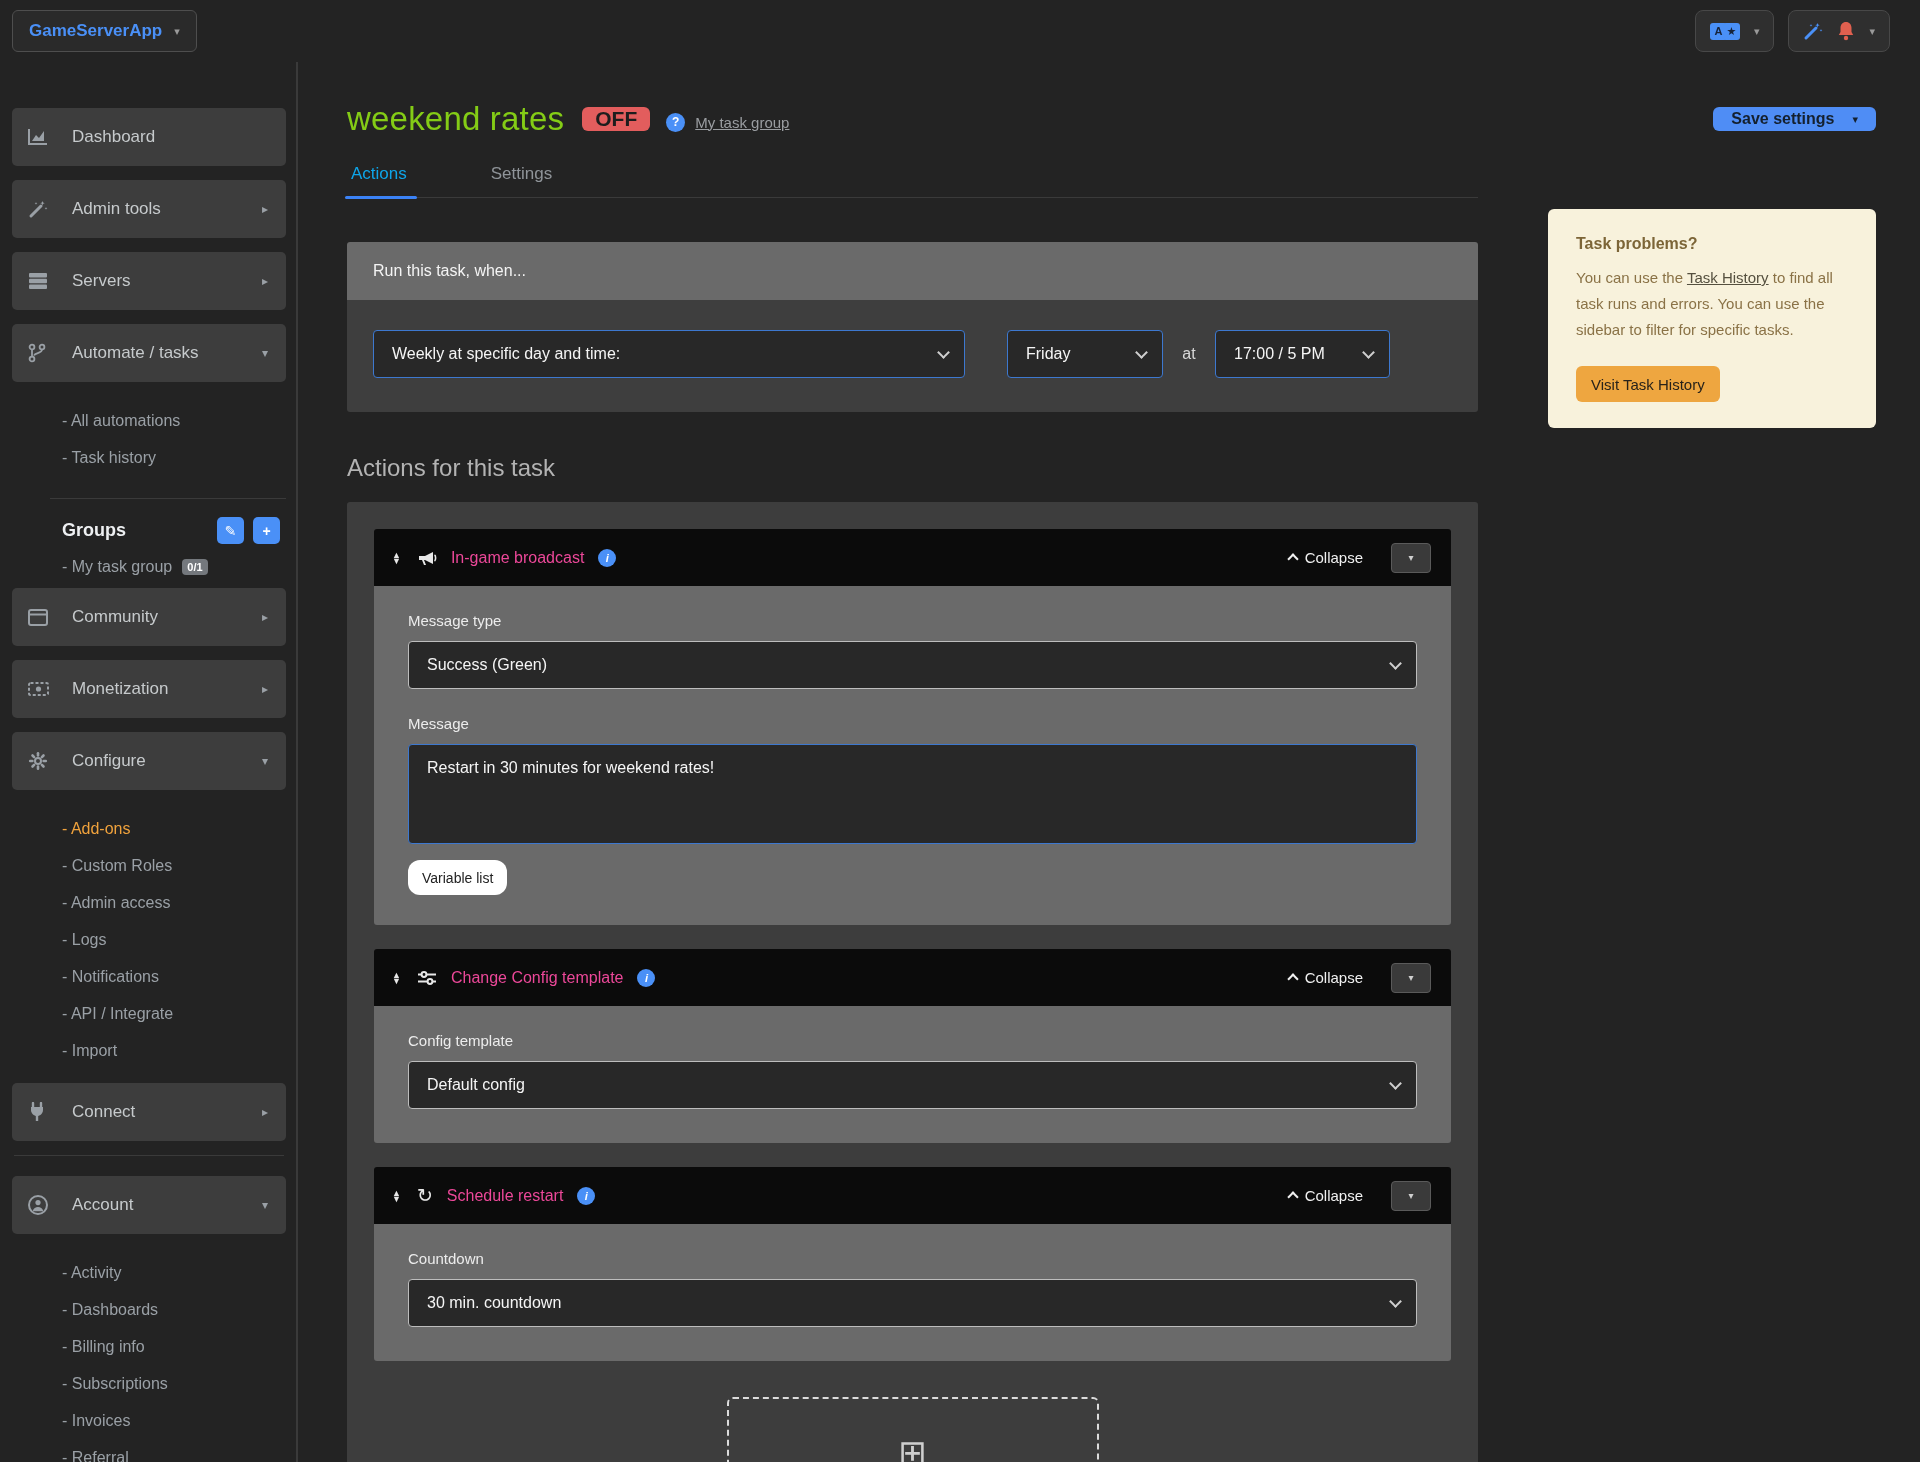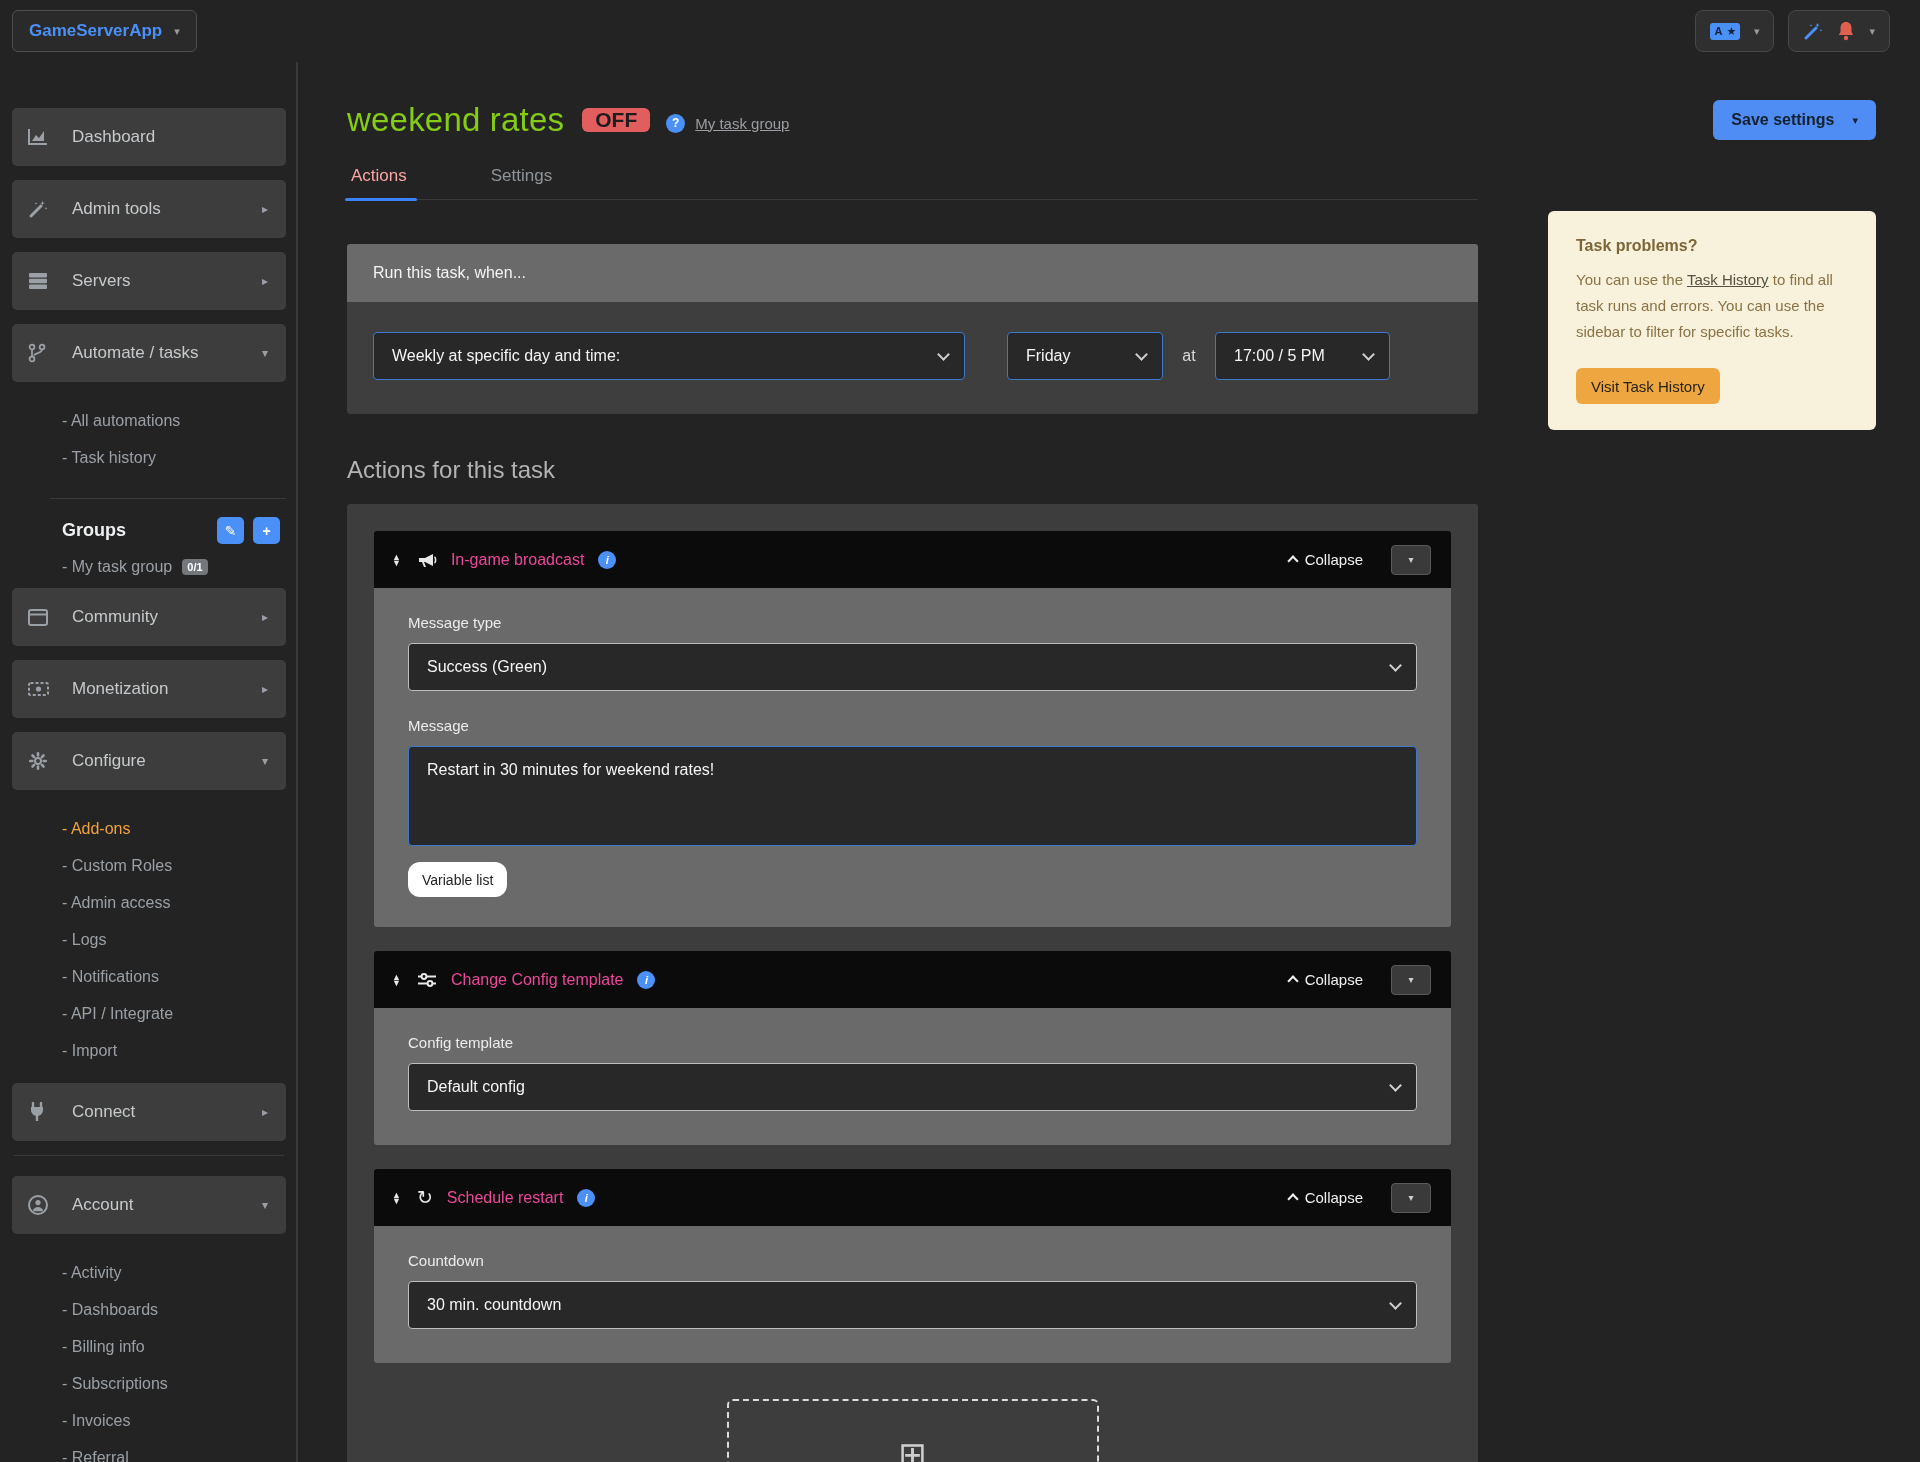--- a/index.html
+++ b/index.html
@@ -64,30 +64,30 @@
   }
   .help-dot, .info-dot {
     width:19px; height:19px; border-radius:50%; background:#4a90f7; color:#fff;
     display:inline-flex; align-items:center; justify-content:center;
     font-size:12px; font-weight:bold; cursor:pointer;
   }
   .page-head .help-dot { margin:6px 10px 0 16px; }
   .group-link { color:#9a9da1; font-size:15px; text-decoration:underline; margin-top:6px; cursor:pointer; }
   .save-btn {
     margin-left:auto; background:#4f8df5; color:#14202e; border:none; border-radius:6px;
-    height:40px; padding:0 18px; font-size:16px; font-weight:bold; cursor:pointer;
+    height:24px; padding:0 18px; font-size:16px; font-weight:bold; cursor:pointer;
     display:flex; align-items:center; gap:18px; font-family:inherit;
   }
   .save-btn .caret-down { color:#14202e; }
   .content-row { display:flex; align-items:flex-start; }
   .left-col { width:1131px; }
   
   .tabs { display:flex; margin-top:26px; border-bottom:1px solid #3a3a3a; }
   .tab { font-size:17px; padding:0 4px 13px 4px; margin-right:76px; cursor:pointer; color:#8f9499; position:relative; }
-  .tab.active { color:#fca5a5; }
+  .tab.active { color:#0ea5e9; }
   .tab.active::after { content:""; position:absolute; left:-2px; right:-6px; bottom:-2px; height:3px; background:#3b82f6; border-radius:2px; }
   
   .run-panel { margin-top:44px; border-radius:3px; overflow:hidden; }
   .run-head { background:#6a6a6a; height:58px; display:flex; align-items:center; padding:0 26px; color:#f4f4f4; font-size:16px; }
   .run-body { background:#3e3e3e; padding:30px 26px 34px 26px; display:flex; align-items:center; }
   .select { position:relative; background:#282828; border-radius:4px; height:48px; display:flex; align-items:center; padding:0 40px 0 18px; color:#f5f5f5; font-size:16px; cursor:pointer; }
   .select .chev { position:absolute; right:16px; top:17px; width:9px; height:9px; border-right:2px solid #cfcfcf; border-bottom:2px solid #cfcfcf; transform:rotate(45deg); }
   .select.blue { border:1px solid #3d78cf; }
   .select.light { border:1px solid #bdbdbd; }
   .sel-schedule { width:592px; }

